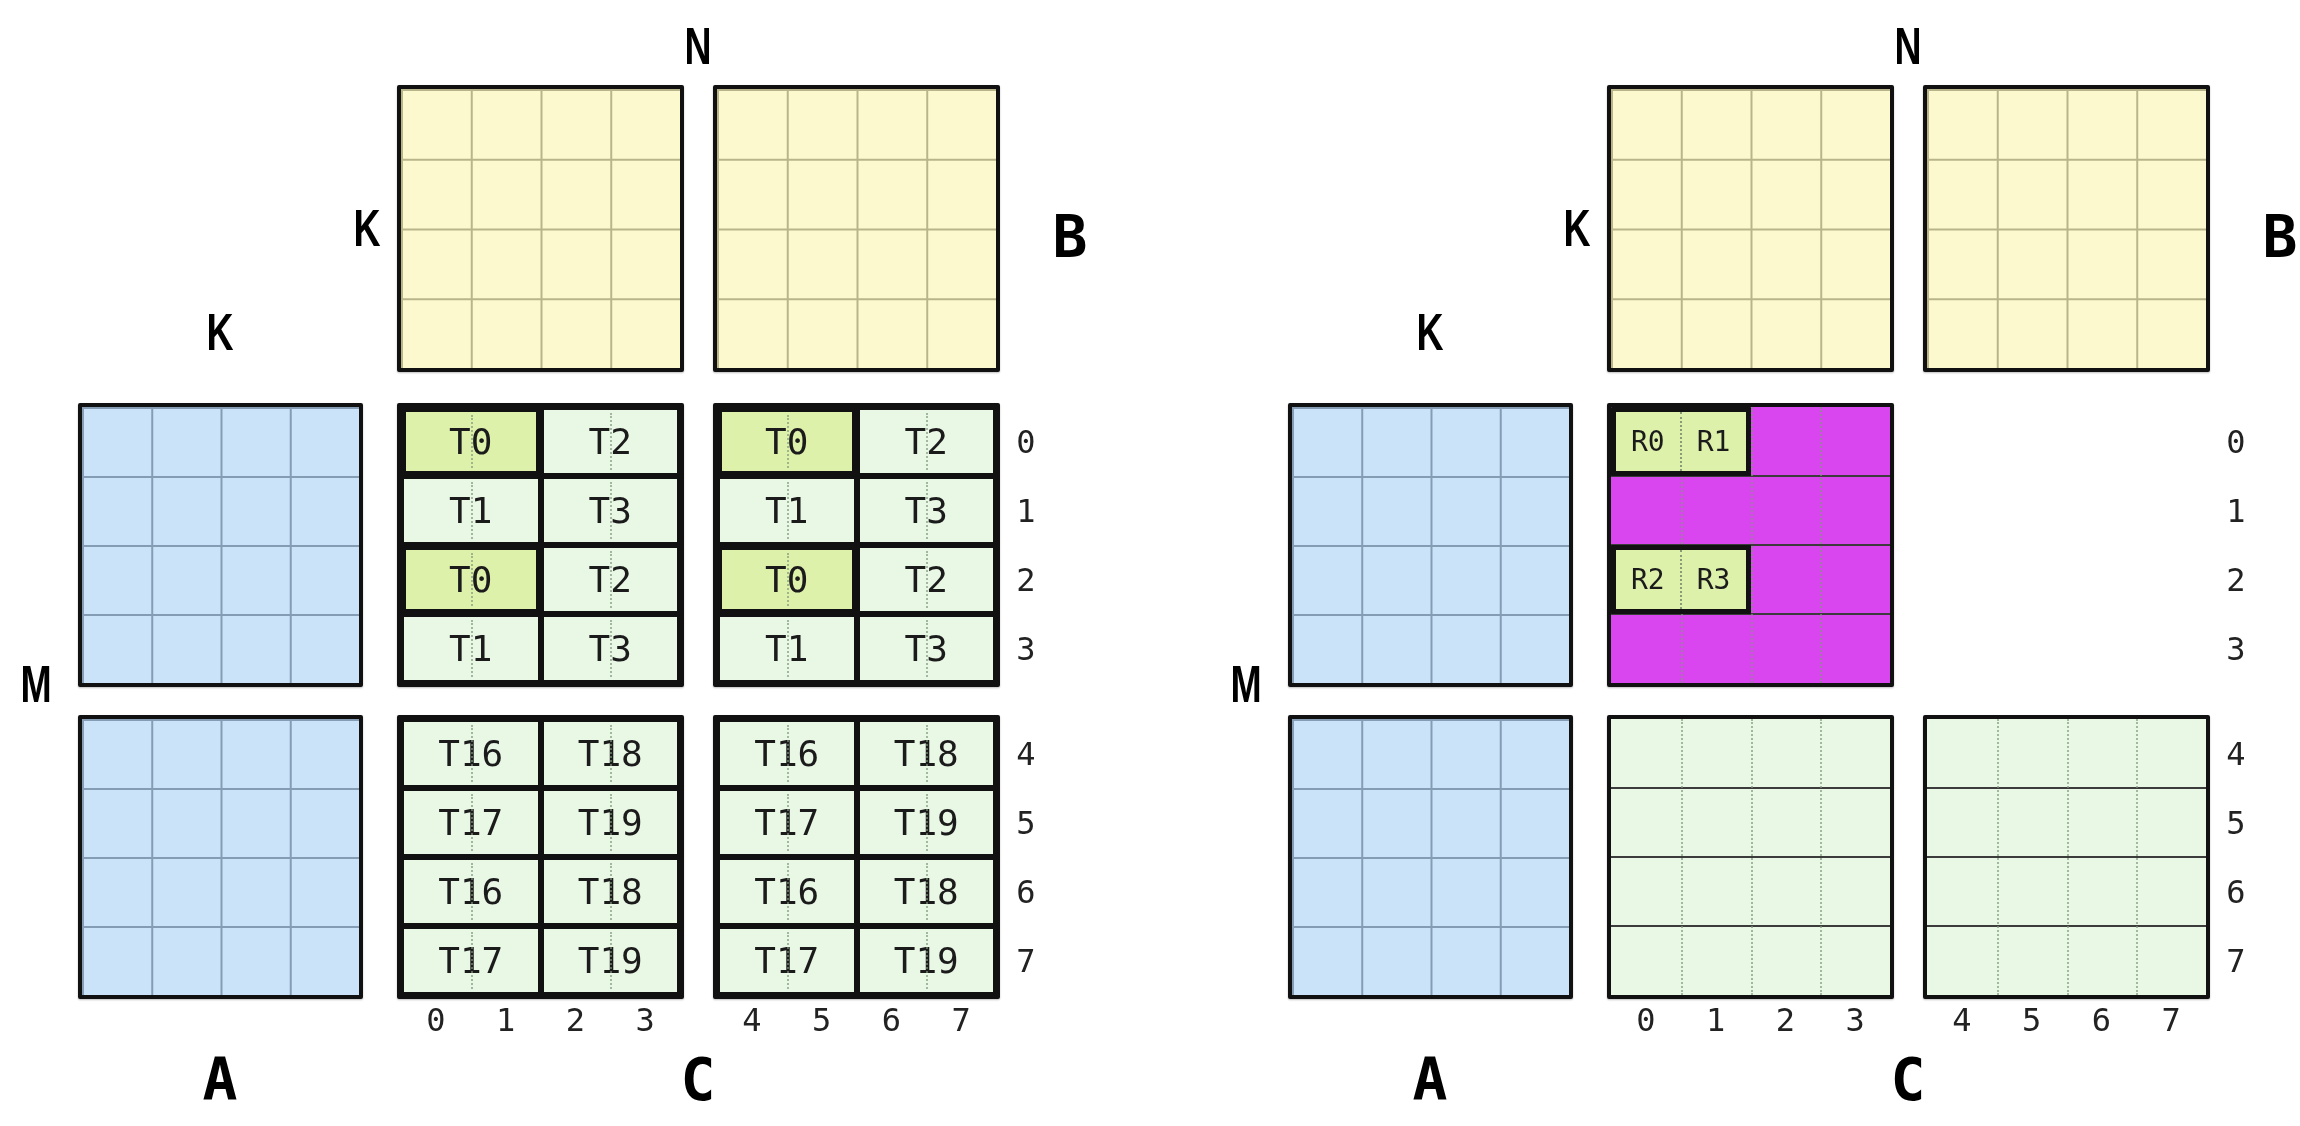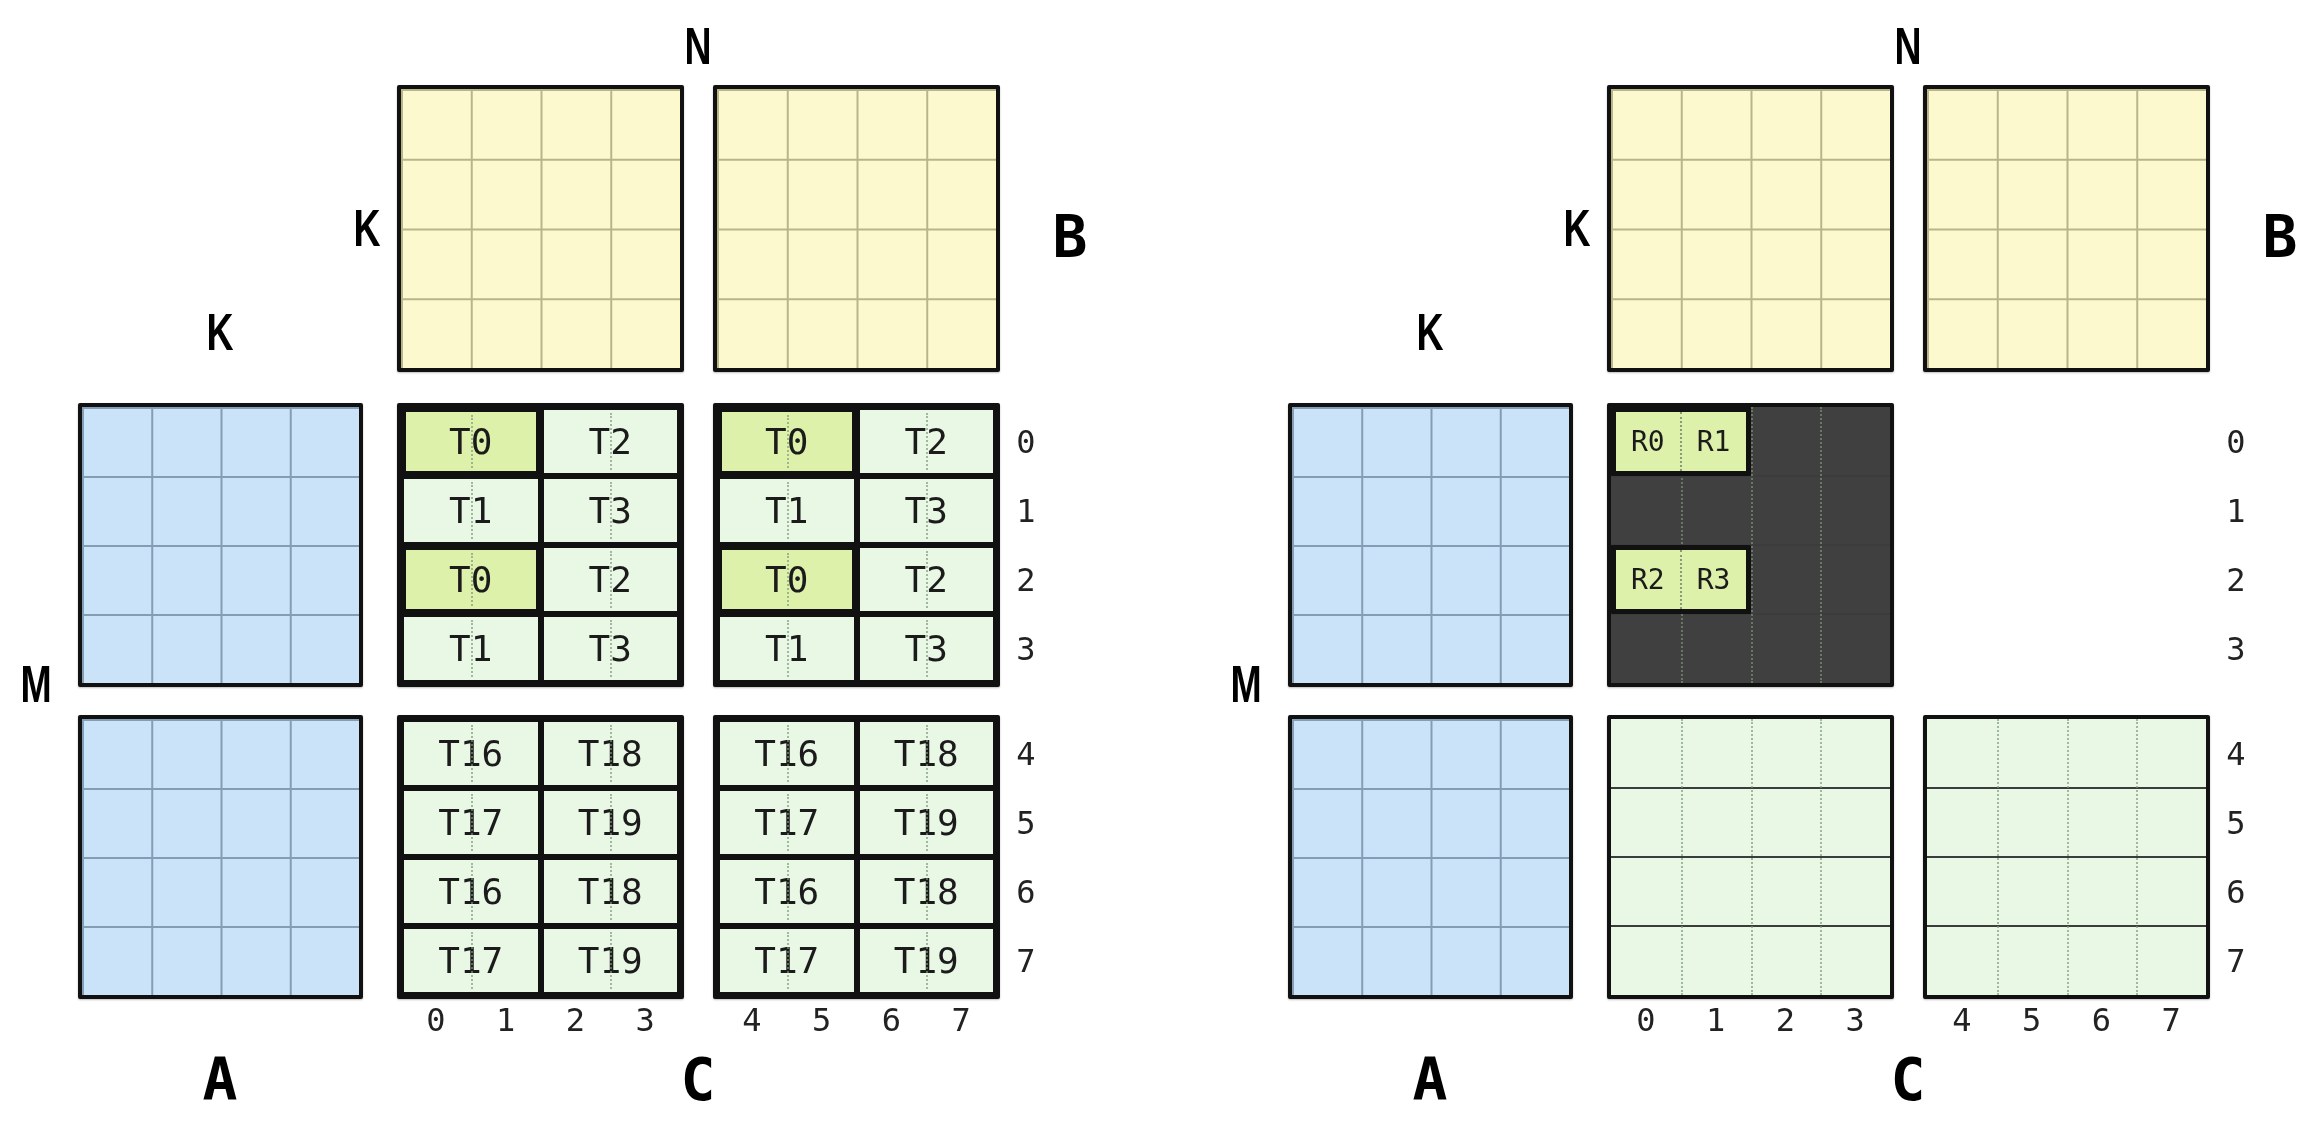--- a/index.html
+++ b/index.html
@@ -194,21 +194,21 @@
       <div class="axis" style="left: 36px; top: 684px;">M</div>
       <div class="mat" style="left: 1070px; top: 237px;">B</div>
       <div class="mat" style="left: 220px; top: 1080px;">A</div>
       <div class="mat" style="left: 698px; top: 1080px;">C</div>
     </div>
     <div class="diagram" style="left: 1210px;">
       <div class="block" style="left: 397px; top: 85px; width: 287px; height: 287px; background-color: rgb(252, 249, 207); border-color: rgb(17, 17, 17); background-image: linear-gradient(to right, rgb(185, 181, 138) 2px, transparent 2px), linear-gradient(rgb(185, 181, 138) 2px, transparent 2px); background-size: 25% 25%;"></div>
       <div class="block" style="left: 713px; top: 85px; width: 287px; height: 287px; background-color: rgb(252, 249, 207); border-color: rgb(17, 17, 17); background-image: linear-gradient(to right, rgb(185, 181, 138) 2px, transparent 2px), linear-gradient(rgb(185, 181, 138) 2px, transparent 2px); background-size: 25% 25%;"></div>
       <div class="block" style="left: 78px; top: 403px; width: 285px; height: 284px; background-color: rgb(203, 227, 248); border-color: rgb(17, 17, 17); background-image: linear-gradient(to right, rgb(132, 156, 180) 2px, transparent 2px), linear-gradient(rgb(132, 156, 180) 2px, transparent 2px); background-size: 25% 25%;"></div>
       <div class="block" style="left: 78px; top: 715px; width: 285px; height: 284px; background-color: rgb(203, 227, 248); border-color: rgb(17, 17, 17); background-image: linear-gradient(to right, rgb(132, 156, 180) 2px, transparent 2px), linear-gradient(rgb(132, 156, 180) 2px, transparent 2px); background-size: 25% 25%;"></div>
-      <div class="block" style="left: 397px; top: 403px; width: 287px; height: 284px; background-color: #404040; border-color: rgb(17, 17, 17);">
+      <div class="block" style="left: 397px; top: 403px; width: 287px; height: 284px; background-color: #d946ef; border-color: rgb(17, 17, 17);">
         <div class="hline" style="top: 68px;"></div>
         <div class="hline" style="top: 137px;"></div>
         <div class="hline" style="top: 206px;"></div>
         <div class="vdot" style="left: 69.75px;"></div>
         <div class="vdot" style="left: 139.5px;"></div>
         <div class="vdot" style="left: 209.25px;"></div>
         <div class="rgroup" style="left: 0px; top: 0px; width: 139.5px; height: 69px; background-color: rgb(222, 241, 171); border-color: rgb(17, 17, 17);">
           <span>R0</span>
           <span>R1</span>
         </div>

